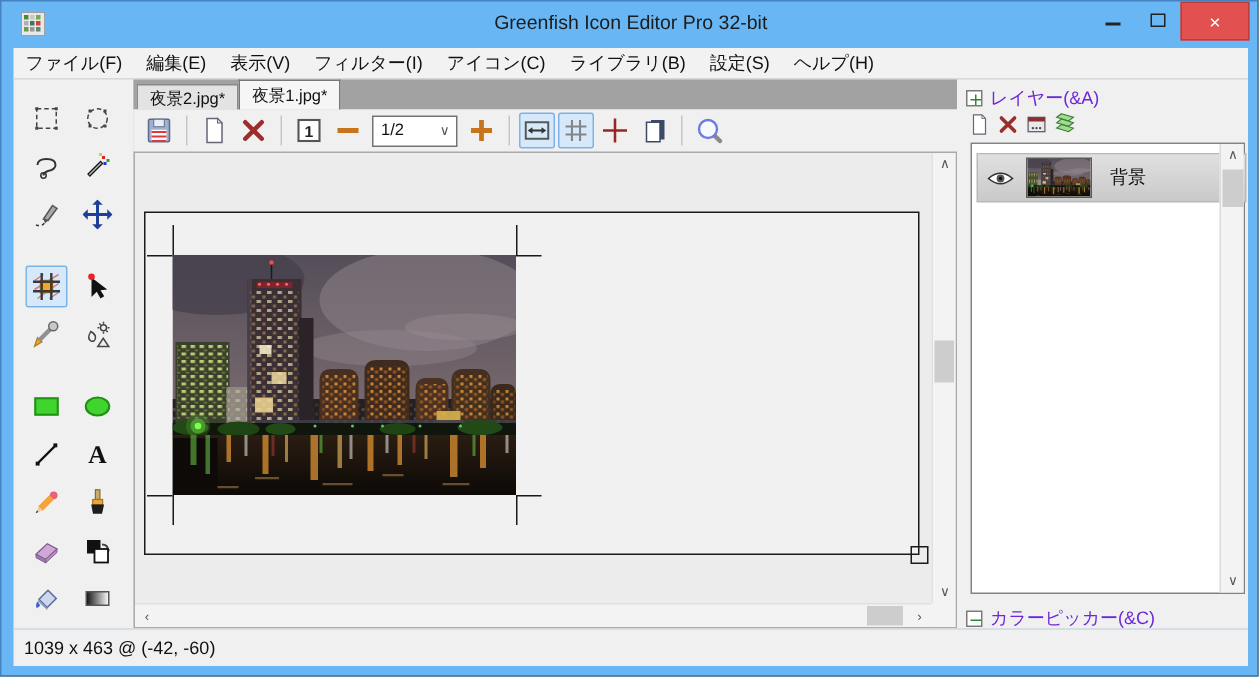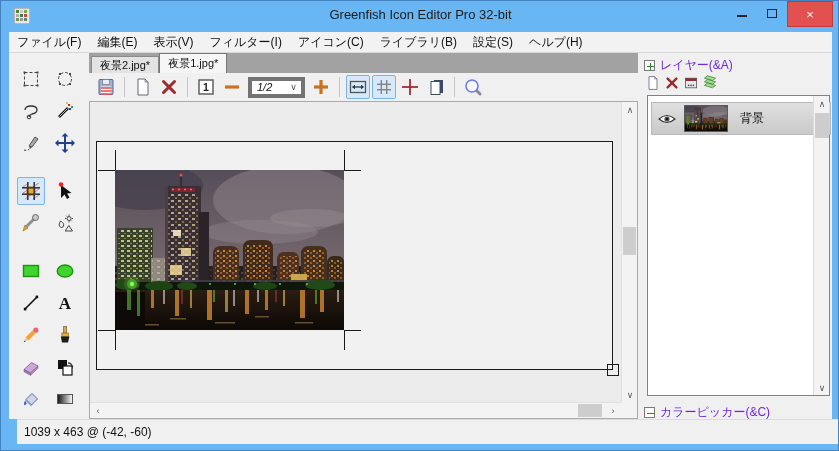--- a/index.html
+++ b/index.html
@@ -36,21 +36,21 @@
   .tabstrip { position:absolute; left:0; top:0; width:549px; height:20px; background:#a2a2a2; display:flex; align-items:flex-end; padding-left:2px; }
   .tab { font-size:11px; color:#111; padding:0 8px; display:flex; align-items:center; }
   .tab.inactive { height:17px; background:#e3e3e3; border:1px solid #8a8a8a; border-bottom:none; }
   .tab.active { height:20px; background:#f6f6f6; border:1px solid #777; border-bottom:none; position:relative; z-index:2;text-align:right; }
   
   .toolbar { position:absolute; left:0; top:20px; width:549px; height:28px; background:#f0f0f0; display:flex; align-items:center; padding-left:4px; }
   .tbtn { width:24px; height:24px; display:flex; align-items:center; justify-content:center; border:1px solid transparent; border-radius:2px; margin:0 1px; }
   .tbtn.sel { background:#d6e9fb; border-color:#7fb2e5; }
   .tbtn svg { width:20px; height:20px; }
   .tsep { width:1px; height:20px; background:#c6c6c6; margin:0 5px; }
-  .combo { width:57px; height:21px; background:#fff; border:4px solid #737373; display:flex; align-items:center; font-size:11px; margin:0 3px;font-style:italic; }
+  .combo { width:57px; height:21px; background:#fff; border:1px solid #737373; display:flex; align-items:center; font-size:11px; margin:0 3px; }
   .combo .val { flex:1; padding-left:5px; color:#111; }
   .combo .arr { width:15px; text-align:center; color:#555; font-size:9px; }
   
   .canvasarea { position:absolute; left:0; top:48px; width:549px; height:318px; background:#ececec; border:1px solid #aaa; }
   .page-rect { position:absolute; left:6px; top:39px; width:517px; height:229px; border:1px solid #1a1a1a; background:#f1f1f1; }
   .photo { position:absolute; left:25px; top:68px; width:229px; height:160px; }
   .cmark { position:absolute; background:#1a1a1a; }
   .resize-handle { position:absolute; left:517px; top:262px; width:12px; height:12px; border:1px solid #1a1a1a; background:transparent; }
   .vscroll { position:absolute; right:0; top:0; width:16px; height:300px; background:#f3f3f3; border-left:1px solid #e0e0e0; }
   .hscroll { position:absolute; left:0; bottom:0; width:531px; height:16px; background:#f3f3f3; border-top:1px solid #e0e0e0; }
@@ -70,21 +70,21 @@
   .lbtn svg { width:16px; height:16px; }
   .listbox { position:absolute; left:9px; top:42px; width:183px; height:301px; background:#fff; border:1px solid #828282; }
   .layerrow { position:absolute; left:3px; top:6px; width:180px; height:33px; background:linear-gradient(#e0e0e0,#c9c9c9); border:1px solid #b9b9b9; display:flex; align-items:center; }
   .eye { margin-left:6px; }
   .lthumb { width:44px; height:27px; border:1px solid #5a5a5a; margin-left:8px; }
   .lthumb svg { width:100%; height:100%; display:block; }
   .lname { font-size:12px; color:#111; margin-left:12px; }
   .lscroll { position:absolute; right:0; top:0; width:16px; height:299px; background:#f3f3f3; border-left:1px solid #dcdcdc; }
   .lthumb2 { position:absolute; left:1px; top:17px; width:14px; height:25px; background:#cdcdcd; }
   
-  .statusbar { position:absolute; left:8px; top:418px; width:823px; height:25px; background:#f0f0f0; border-top:1px solid #dcdcdc; display:flex; align-items:center;margin-left:8px; }
+  .statusbar { position:absolute; left:8px; top:418px; width:823px; height:25px; background:#f0f0f0; border-top:1px solid #dcdcdc; display:flex; align-items:center; }
   .statusbar span { font-size:12px; color:#111; margin-left:7px; }
 </style>
 </head>
 <body>
 
 <svg width="0" height="0" style="position:absolute">
   <defs>
     <linearGradient id="skyg" x1="0" y1="0" x2="0" y2="1">
       <stop offset="0" stop-color="#554e59"></stop>
         <stop offset="1" stop-color="#7e6f72"></stop>

